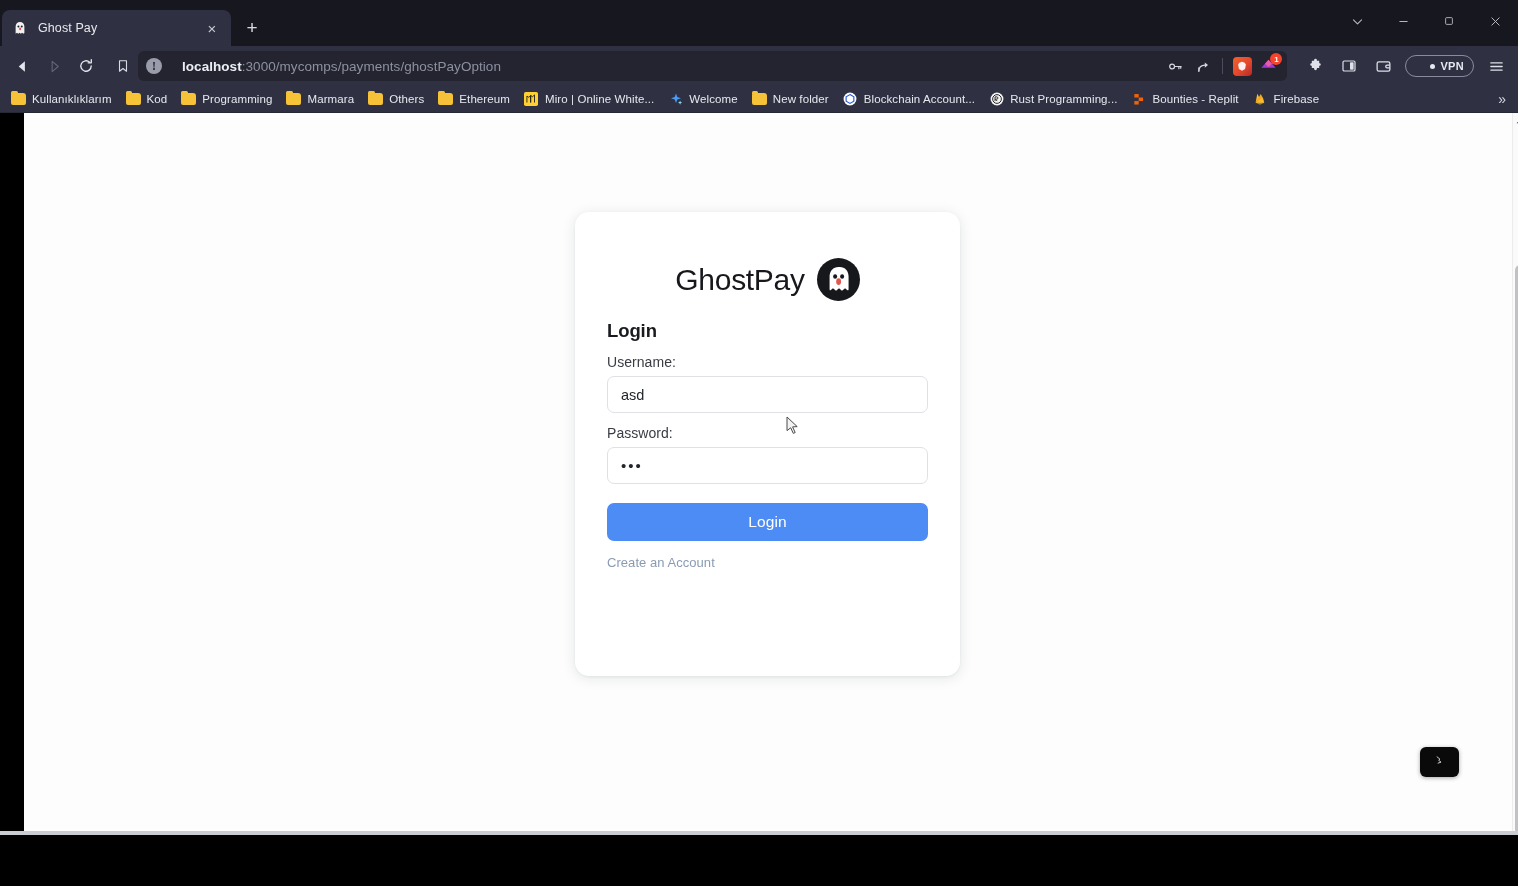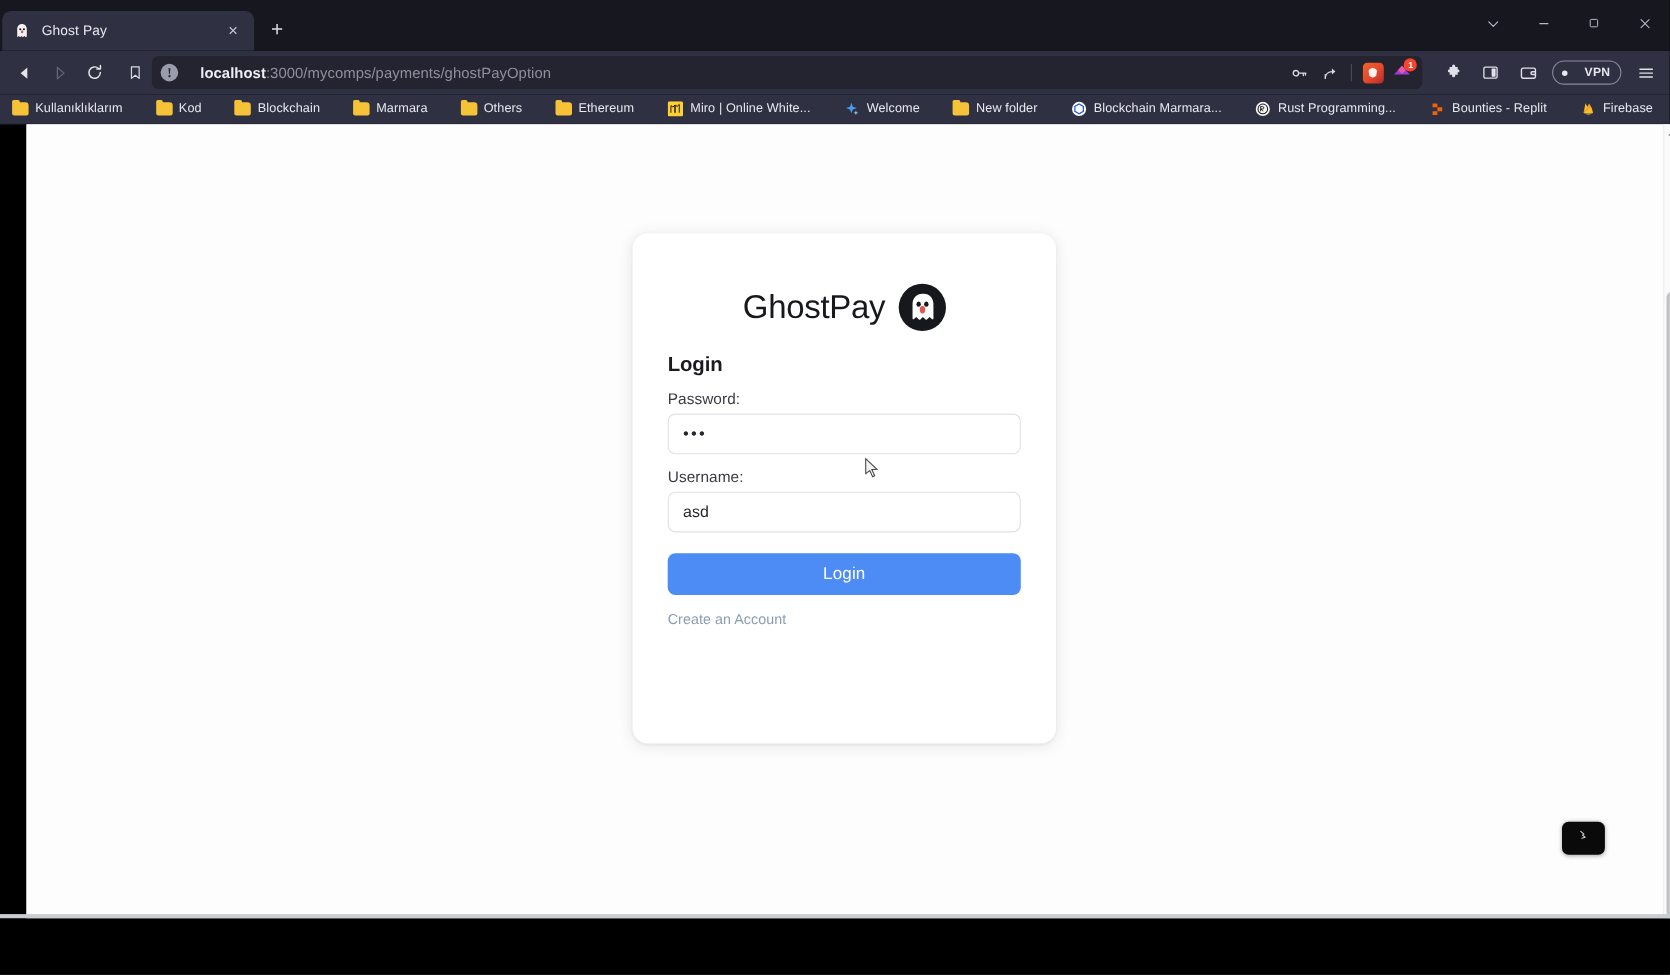--- a/index.html
+++ b/index.html
@@ -103,32 +103,31 @@
     font-size: 8px; width: 12px; height: 12px; border-radius: 50%;
     display: flex; align-items: center; justify-content: center; font-weight: bold;
   }
   .toolbar-right { display: flex; align-items: center; gap: 2px; margin-left: 8px; }
   .tbtn {
     width: 32px; height: 30px; display: flex; align-items: center; justify-content: center;
     color: #dfe0e9;
   }
   .vpn-pill {
     height: 22px; border: 1px solid #8a8c9d; border-radius: 11px;
-    display: flex; align-items: center; gap: 15px; padding: 0 9px 0 8px;
+    display: flex; align-items: center; gap: 5px; padding: 0 9px 0 24px;
     color: #e6e7ef; font-size: 11px; font-weight: 600; letter-spacing: .3px;
     margin: 0 4px;
   }
   .vpn-dot { width: 5px; height: 5px; border-radius: 50%; background: #e6e7ef; }
 
   
   .bookmarks {
     height: 27px; background: #2f3142;
     display: flex; align-items: center; padding: 0 4px; overflow: hidden;
     border-bottom: 1px solid #262836;
-    gap: 16px;
   }
   .bm {
     display: flex; align-items: center; gap: 6px; padding: 3px 7px;
     border-radius: 4px; white-space: nowrap; flex: 0 0 auto;
   }
   .bm-label { font-size: 11.5px; color: #e7e8ef; letter-spacing: .1px; }
   .bm-ico { width: 15px; height: 15px; flex: 0 0 15px; display: flex; align-items: center; justify-content: center; }
   .folder-ico {
     width: 15px; height: 12px; background: #f6c338; border-radius: 1.5px 3px 2px 2px;
     position: relative;
@@ -388,21 +387,21 @@
     <div class="bm">
       <span class="bm-ico">
           <span class="folder-ico"></span>
         </span>
       <span class="bm-label">Kod</span>
     </div>
     <div class="bm">
       <span class="bm-ico">
           <span class="folder-ico"></span>
         </span>
-      <span class="bm-label">Blockchain</span>
+      <span class="bm-label">Programming</span>
     </div>
     <div class="bm">
       <span class="bm-ico">
           <span class="folder-ico"></span>
         </span>
       <span class="bm-label">Marmara</span>
     </div>
     <div class="bm">
       <span class="bm-ico">
           <span class="folder-ico"></span>
@@ -439,21 +438,21 @@
         </span>
       <span class="bm-label">New folder</span>
     </div>
     <div class="bm">
       <span class="bm-ico">
         <svg width="14" height="14" viewBox="0 0 24 24">
             <circle cx="12" cy="12" r="11" fill="#fff"></circle>
             <path d="M12 4.4l6.6 3.8v7.6L12 19.6l-6.6-3.8V8.2z" fill="none" stroke="#2a5ada" stroke-width="2"></path>
           </svg>
       </span>
-      <span class="bm-label">Blockchain Marmara...</span>
+      <span class="bm-label">Blockchain Account...</span>
     </div>
     <div class="bm">
       <span class="bm-ico">
         <svg width="14" height="14" viewBox="0 0 24 24">
             <circle cx="12" cy="12" r="11" fill="#f4f4f4"></circle>
             <circle cx="12" cy="12" r="7.5" fill="none" stroke="#1b1b1b" stroke-width="1.6"></circle>
             <path d="M8.6 15.6V8.4h3.1a1.9 1.9 0 0 1 0 3.8H9.3l3 3.4" fill="none" stroke="#1b1b1b" stroke-width="1.5"></path>
           </svg>
       </span>
       <span class="bm-label">Rust Programming...</span>
@@ -498,27 +497,27 @@
             </svg>
           </span>
         </div>
 
         <div class="card-body">
 
 
           <div class="login-heading">Login</div>
 
           <div class="field">
+            <label class="field-label">Username:</label>
+            <input class="field-input" type="text" value="asd" style="">
+          </div>
+
+          <div class="field">
             <label class="field-label">Password:</label>
             <input class="field-input pwd" type="text" value="•••" style="">
-          </div>
-
-          <div class="field">
-            <label class="field-label">Username:</label>
-            <input class="field-input" type="text" value="asd" style="">
           </div>
 
           <button class="login-btn">Login</button>
 
           <a class="create-account" href="#">Create an Account</a>
 
         </div>
       </div>
 
       <span class="cursor">

